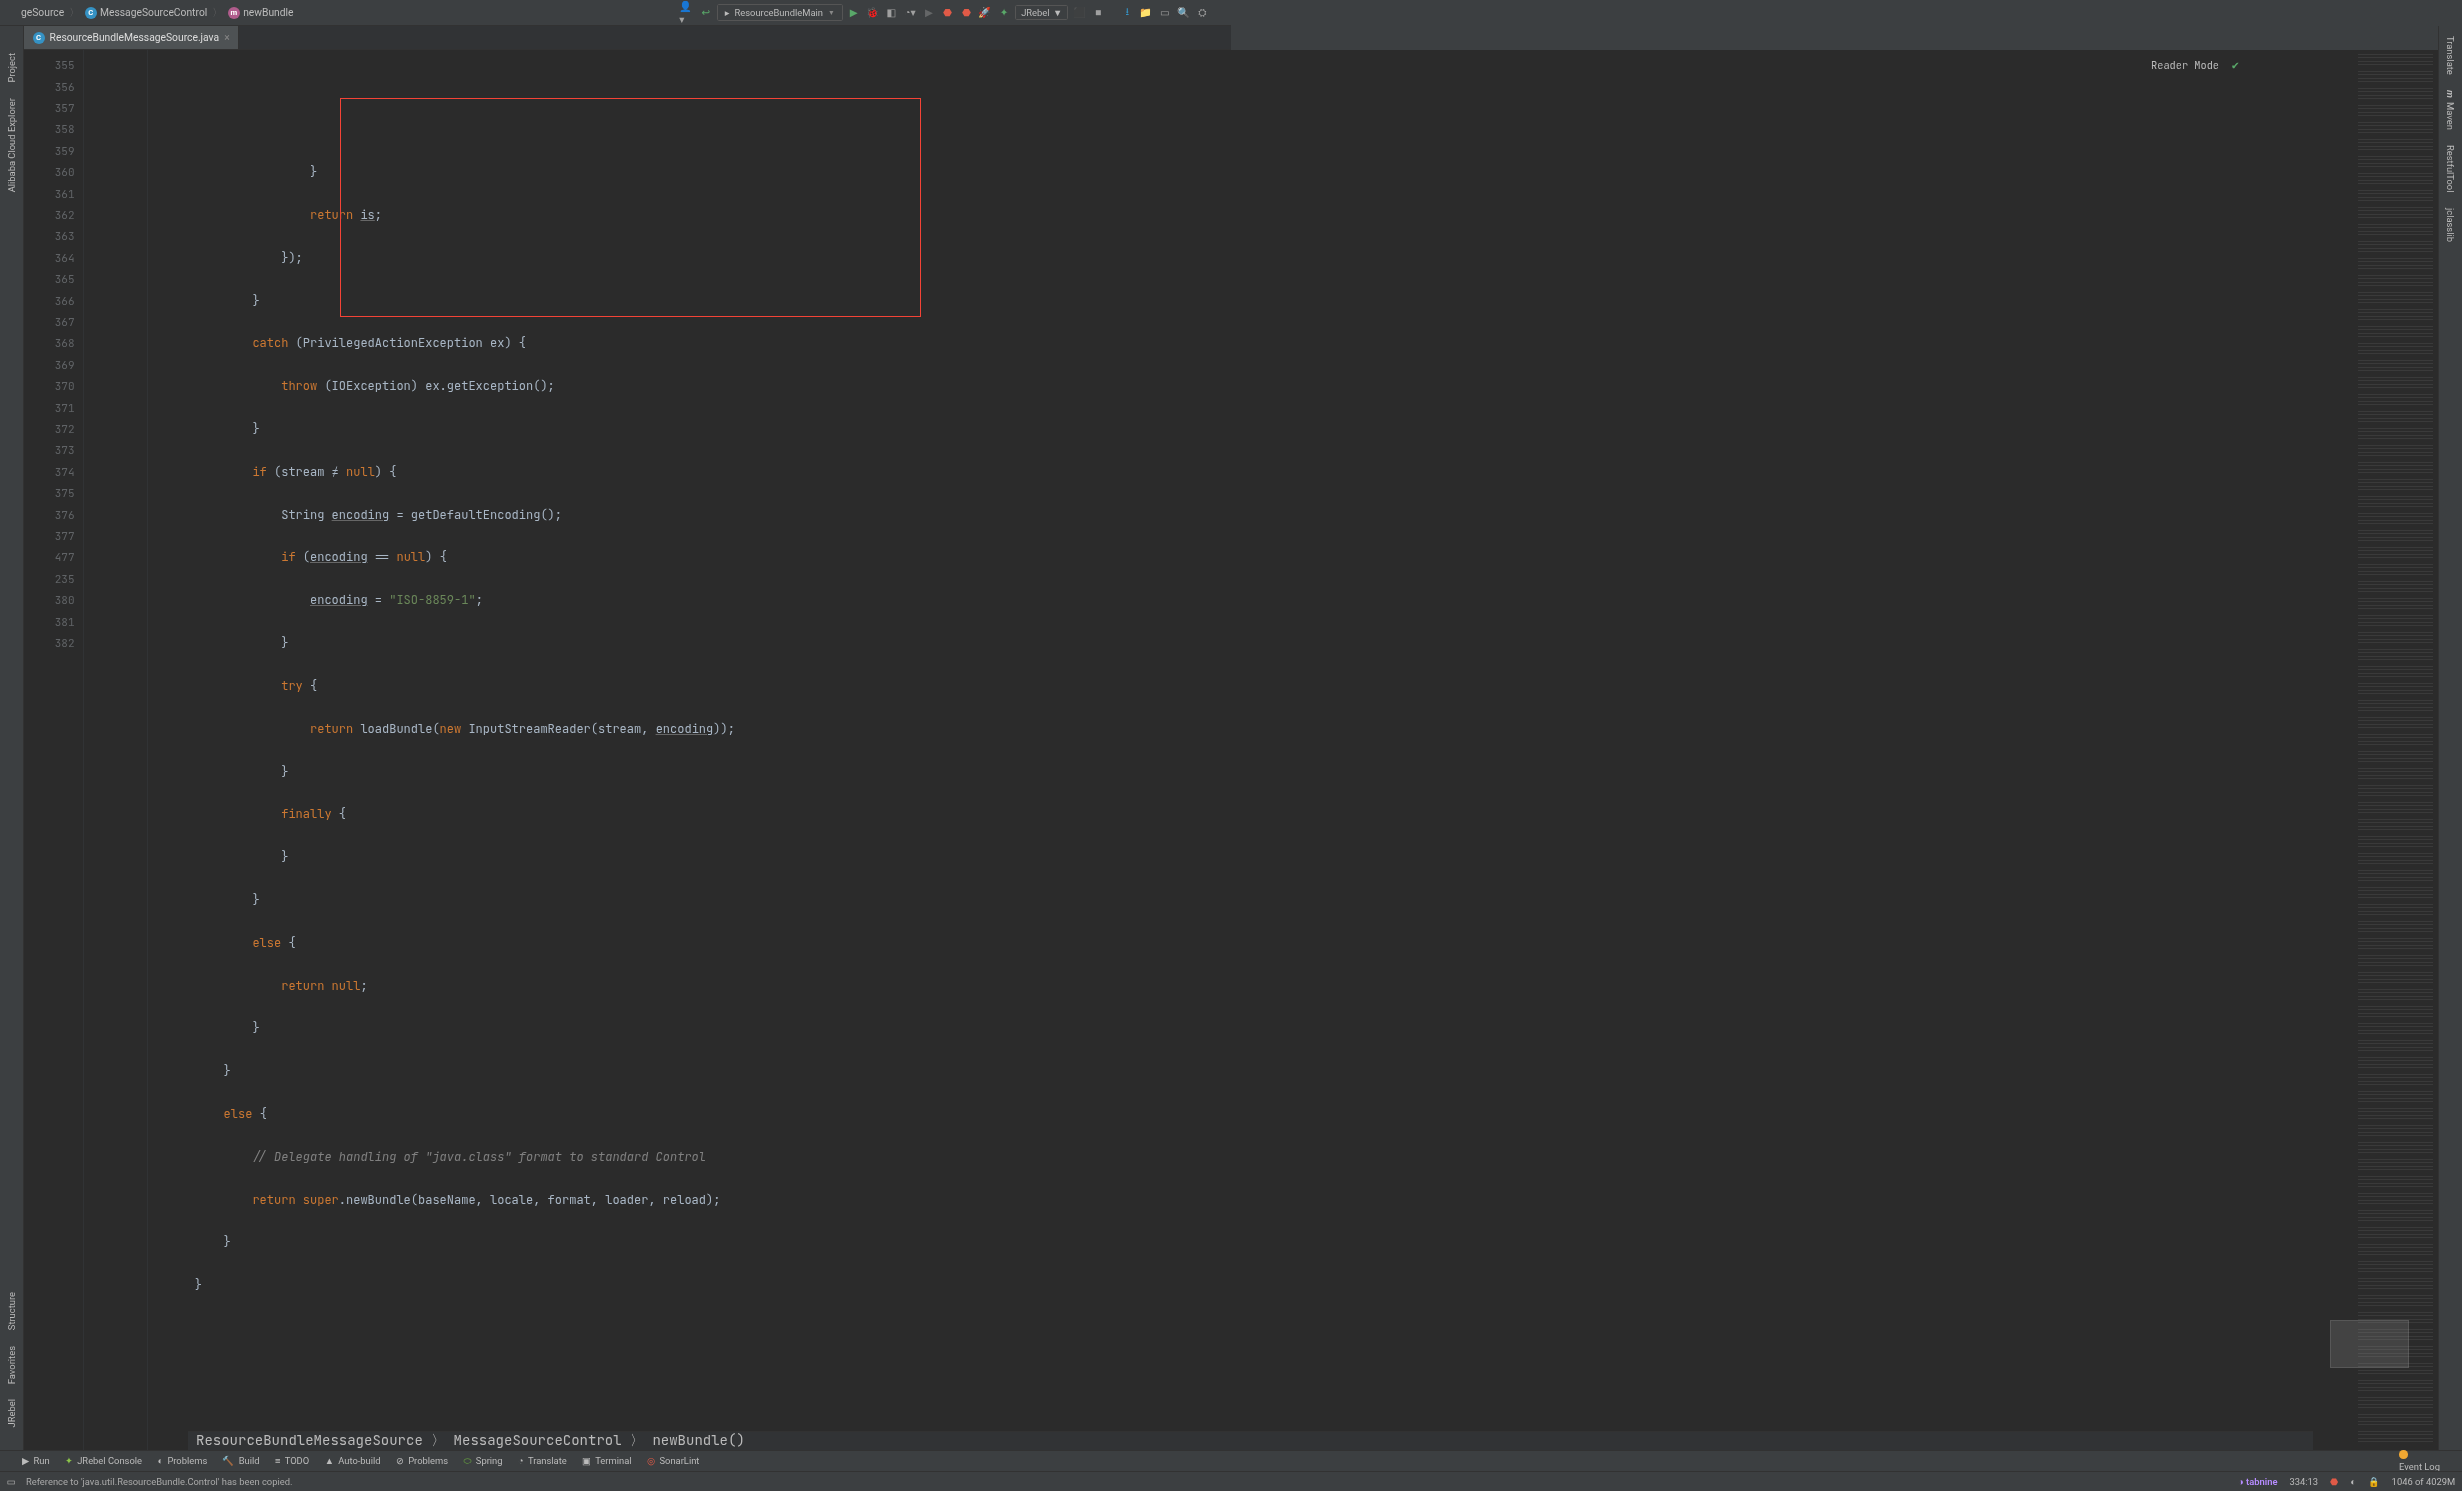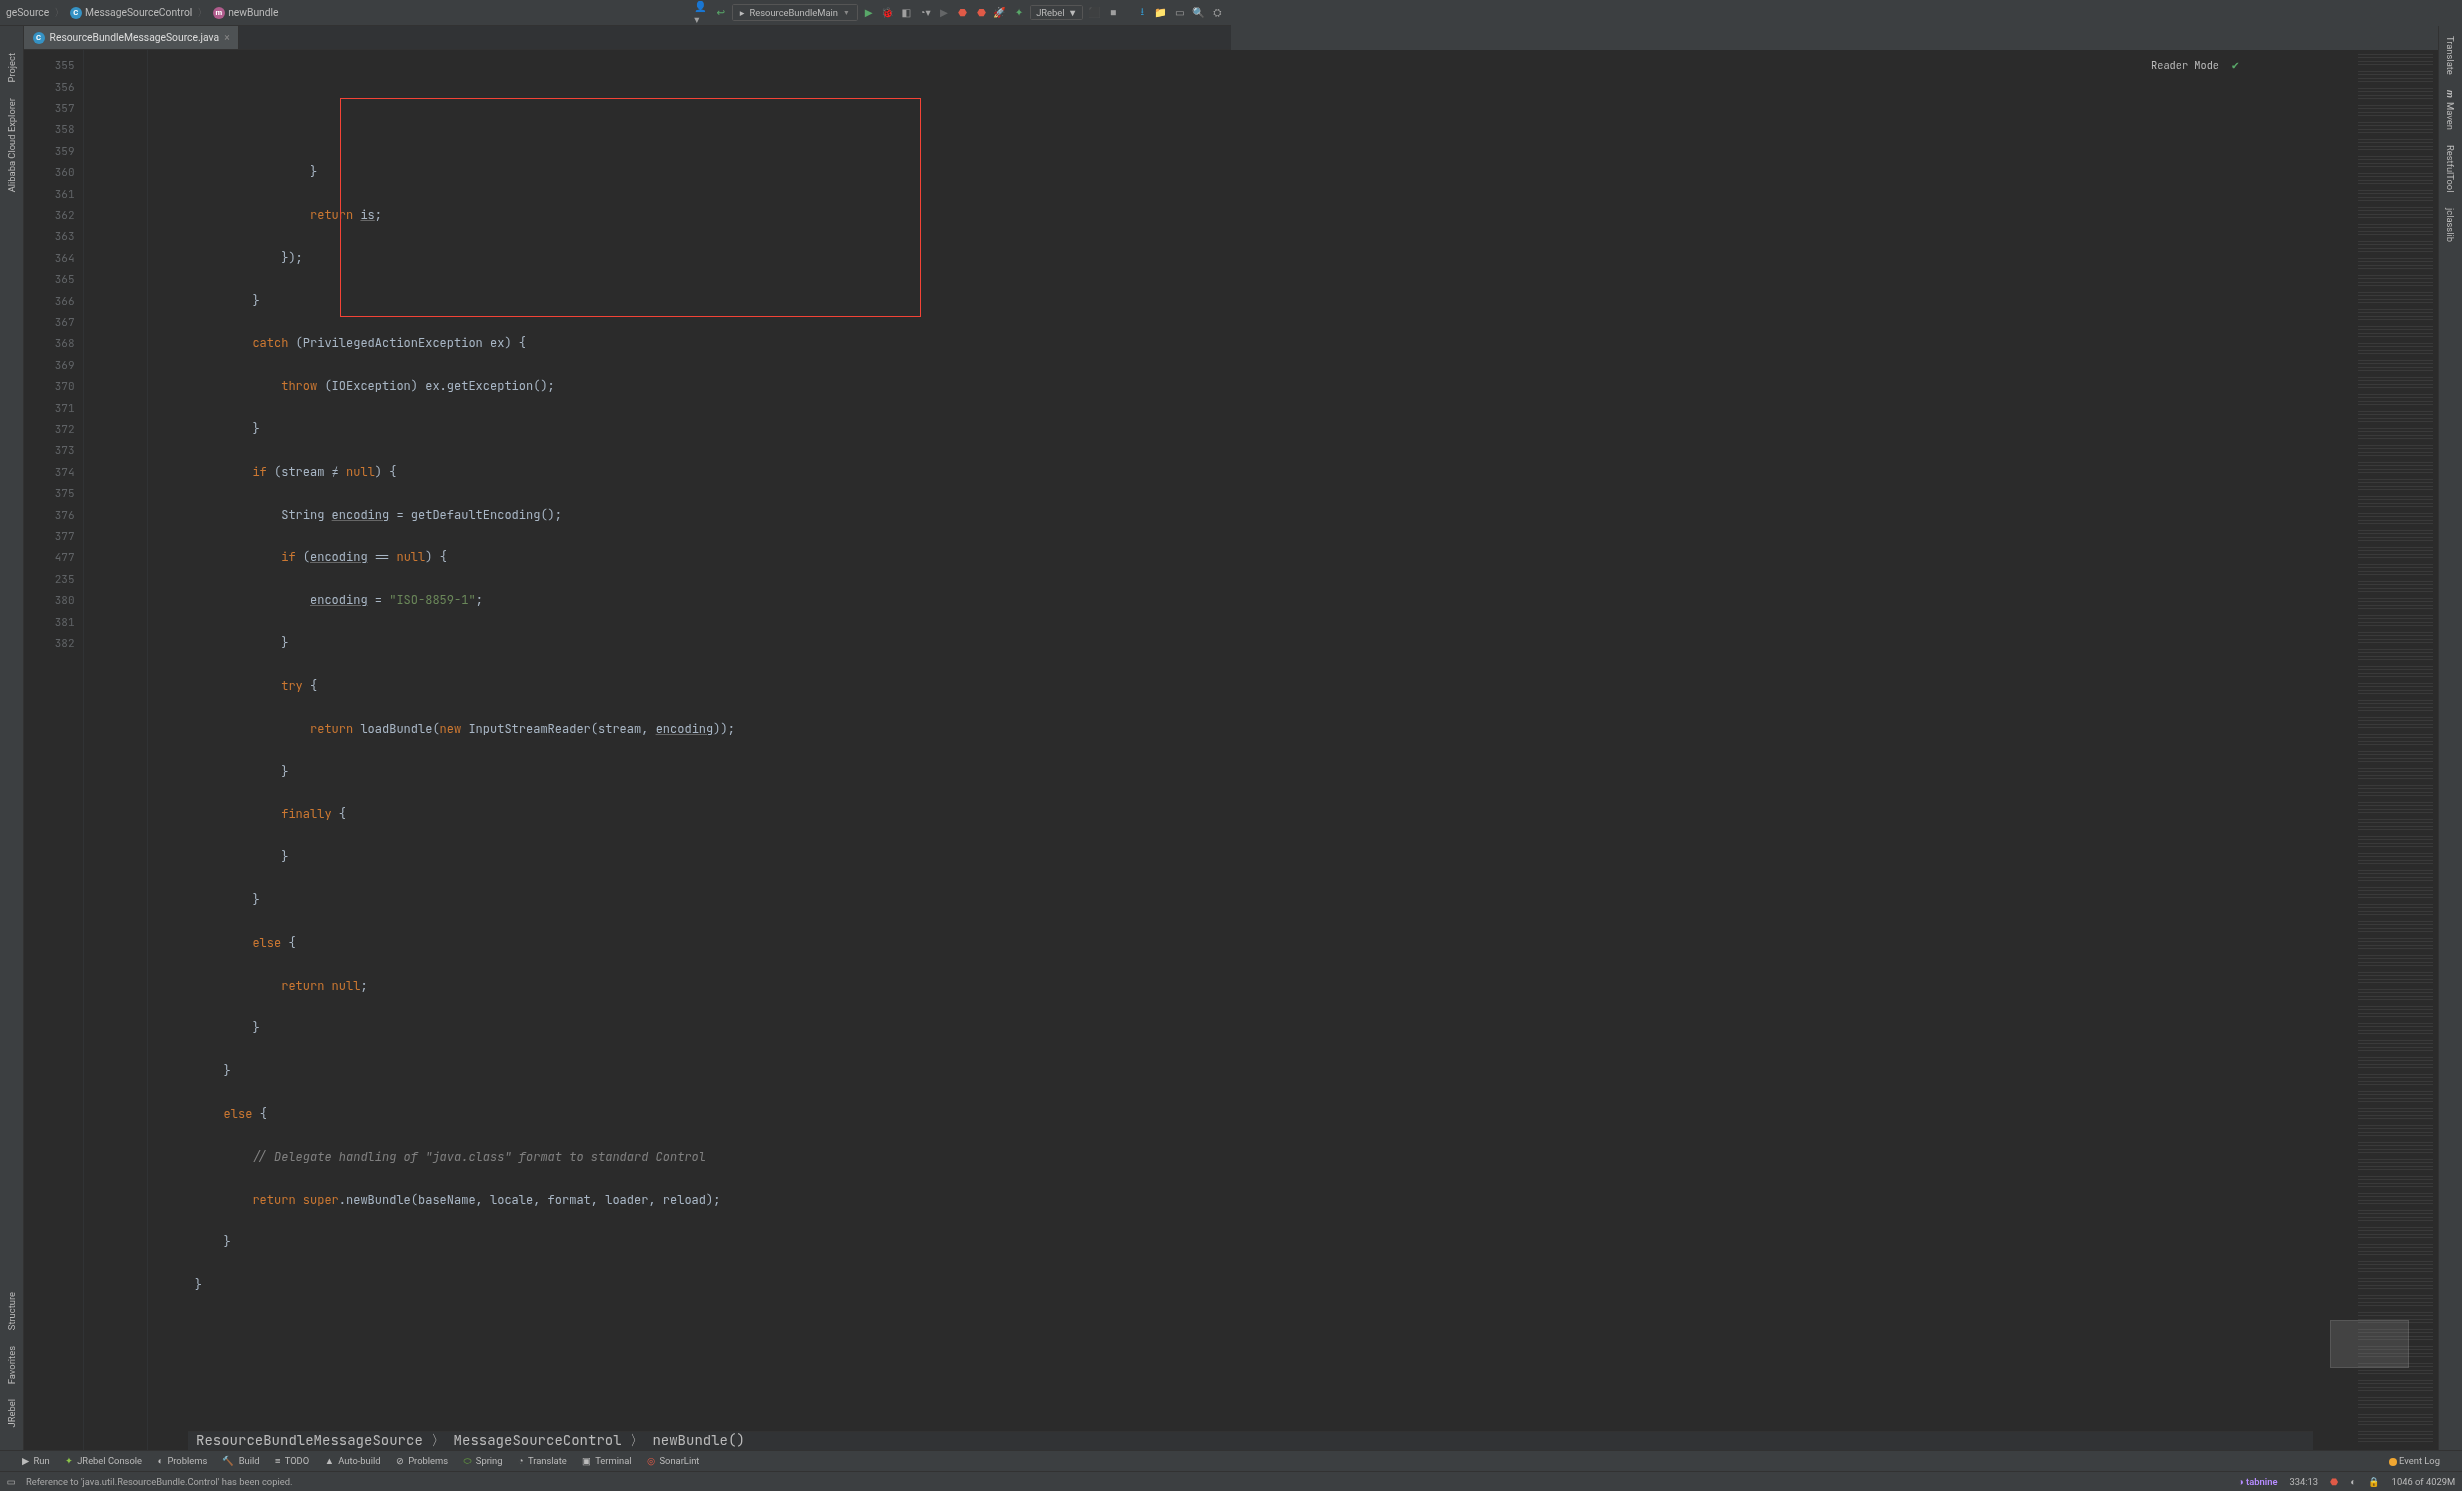--- a/index.html
+++ b/index.html
@@ -25,21 +25,21 @@
   * { box-sizing: border-box; }
   body {
     margin:0; padding:0; width:1231px; height:746px; overflow:hidden;
     background:var(--bg-toolbar);
     font-family: -apple-system, "Segoe UI", Roboto, sans-serif;
     font-size:10.3px; color:var(--muted);
   }
   
   .main-toolbar {
     height:26px; display:flex; align-items:center; gap:3.4px;
-    background:var(--bg-toolbar); padding:0 6px;
+    background:var(--bg-toolbar); padding:0 21px;
     border-bottom:0.9px solid var(--border);
   }
   .breadcrumb { display:flex; align-items:center; gap:5.1px; color:#bbb; }
   .crumb { display:flex; align-items:center; gap:3.4px; }
   .crumb .ico { width:12px;height:12px;border-radius:50%; display:flex;align-items:center;justify-content:center; font-size:7.7px; font-weight:bold; }
   .ico-c { background:#3592c4; color:#fff;}
   .ico-m { background:#b05c8c; color:#fff;}
   .crumb-sep { color:#666;}
   .spacer { flex:1; }
   .tool-ico {width:15.4px;height:15.4px;display:inline-flex;align-items:center;justify-content:center;color:#a0a0a0;cursor:pointer;}
@@ -128,21 +128,21 @@
     left:152px; top:48px; width:581px; height:219px;
   }
   
   .bottom-tools {
     position:absolute; left:0; right:0; bottom:20.5px; height:20.5px;
     background:var(--bg-toolbar); border-top:0.9px solid var(--border);
     display:flex; align-items:center; gap:15.4px; padding:0 22px;
     font-size:9.4px; color:#bbb;
   }
   .bt-item { display:flex; align-items:center; gap:4.3px; cursor:pointer;}
-  .eventlog { margin-left:auto; display:flex; align-items:flex-end; gap:2px;}
+  .eventlog { margin-left:auto; display:flex; align-items:flex-start; gap:2px;flex-direction:column;}
   .badge-yellow { width:8.5px;height:8.5px;border-radius:50%;background:var(--yellow);}
   
   .statusbar {
     position:absolute; left:0; right:0; bottom:0; height:20.5px;
     background:var(--bg-toolbar); border-top:0.9px solid var(--border);
     display:flex; align-items:center; padding:0 6.8px; font-size:9.4px; gap:10.3px;
   }
   .statusbar .msg { color:#aaa;}
   .statusbar .right { margin-left:auto; display:flex; align-items:center; gap:12px;}
   .tabnine { color:var(--tabnine); font-weight:600;}

